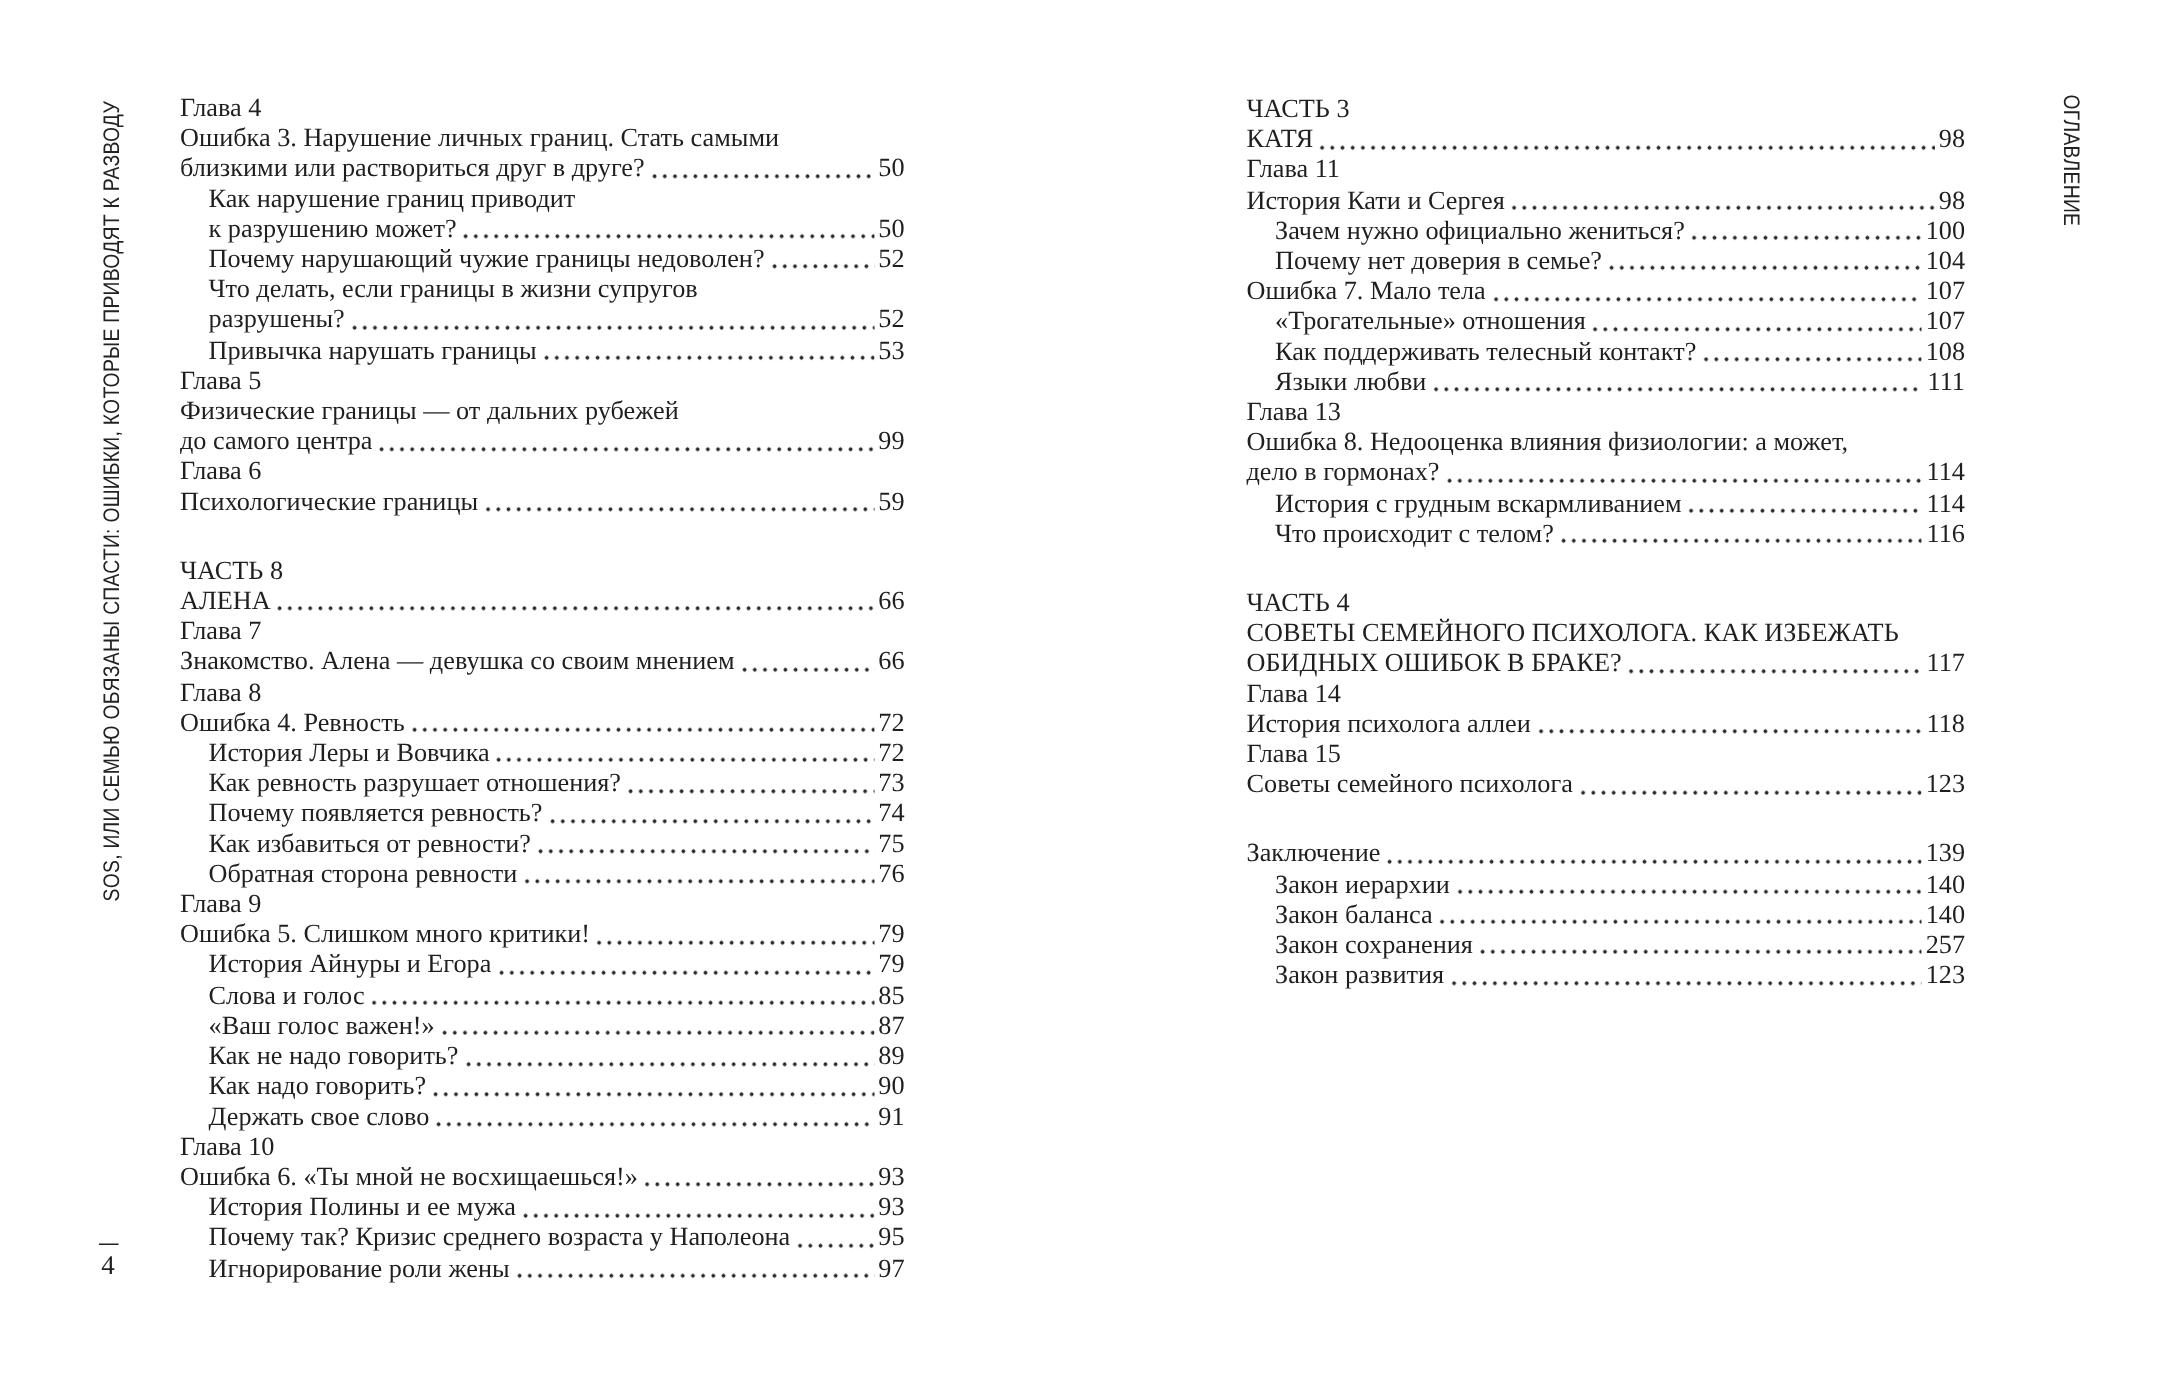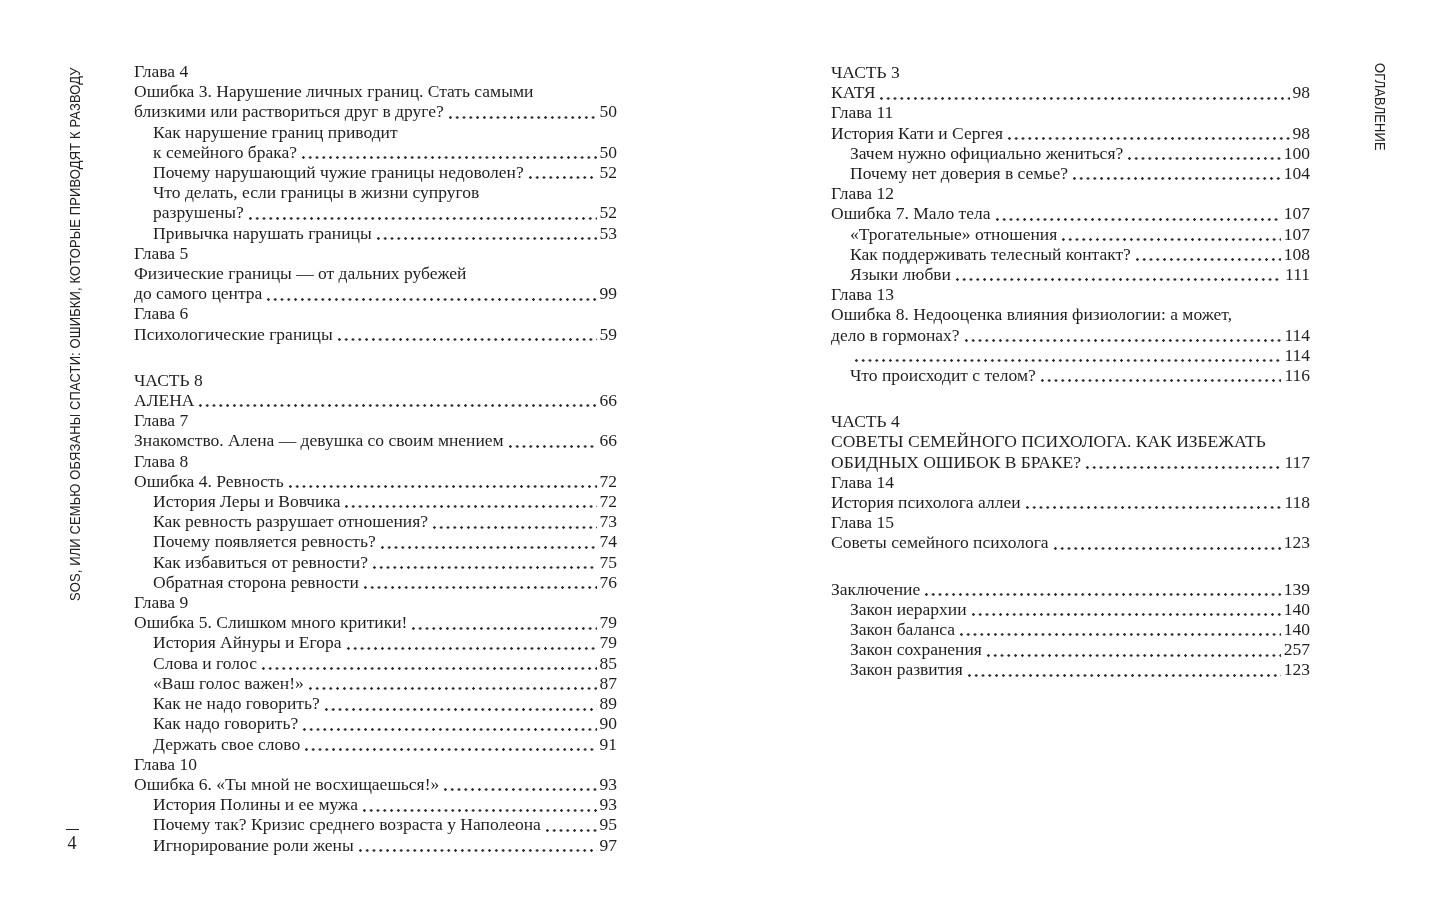--- a/index.html
+++ b/index.html
@@ -53,21 +53,21 @@
     font-size: 18px;
     line-height: 22px;
   }
 
   
   .col {
     position: absolute;
     font-size: 17.5px;
     line-height: 20.2px;
   }
-  .col-left  { left: 134px; top: 61px; width: 483px; }
+  .col-left  { left: 120px; top: 61px; width: 483px; }
   .col-right { left: 831px; top: 62px; width: 479px; text-align: right; }
 
   .toc-line { display: flex; align-items: baseline; }
   .toc-line.indent1 { padding-left: 19px; }
   .toc-gap { height: 26px; }
 
   .t { white-space: pre; }
 
   .leader {
     flex: 1 1 auto;
@@ -104,21 +104,21 @@
       </div>
       <div class="toc-line">
         <span class="t">близкими или раствориться друг в друге?</span>
         <span class="leader"></span>
         <span class="pg">50</span>
       </div>
       <div class="toc-line indent1">
         <span class="t">Как нарушение границ приводит</span>
       </div>
       <div class="toc-line indent1">
-        <span class="t">к семейного брака?</span>
+        <span class="t">к разрушению может?</span>
         <span class="leader"></span>
         <span class="pg">50</span>
       </div>
       <div class="toc-line indent1">
         <span class="t">Почему нарушающий чужие границы недоволен?</span>
         <span class="leader"></span>
         <span class="pg">52</span>
       </div>
       <div class="toc-line indent1">
         <span class="t">Что делать, если границы в жизни супругов</span>
@@ -285,23 +285,20 @@
         <span class="t">Зачем нужно официально жениться?</span>
         <span class="leader"></span>
         <span class="pg">100</span>
       </div>
       <div class="toc-line indent1">
         <span class="t">Почему нет доверия в семье?</span>
         <span class="leader"></span>
         <span class="pg">104</span>
       </div>
       <div class="toc-line">
-        <span class="t">Глава 12</span>
-      </div>
-      <div class="toc-line">
         <span class="t">Ошибка 7. Мало тела</span>
         <span class="leader"></span>
         <span class="pg">107</span>
       </div>
       <div class="toc-line indent1">
         <span class="t">«Трогательные» отношения</span>
         <span class="leader"></span>
         <span class="pg">107</span>
       </div>
       <div class="toc-line indent1">
@@ -319,20 +316,21 @@
       </div>
       <div class="toc-line">
         <span class="t">Ошибка 8. Недооценка влияния физиологии: а может,</span>
       </div>
       <div class="toc-line">
         <span class="t">дело в гормонах?</span>
         <span class="leader"></span>
         <span class="pg">114</span>
       </div>
       <div class="toc-line indent1">
+        <span class="t">История с грудным вскармливанием</span>
         <span class="leader"></span>
         <span class="pg">114</span>
       </div>
       <div class="toc-line indent1">
         <span class="t">Что происходит с телом?</span>
         <span class="leader"></span>
         <span class="pg">116</span>
       </div>
       <div class="toc-gap"></div>
       <div class="toc-line">

